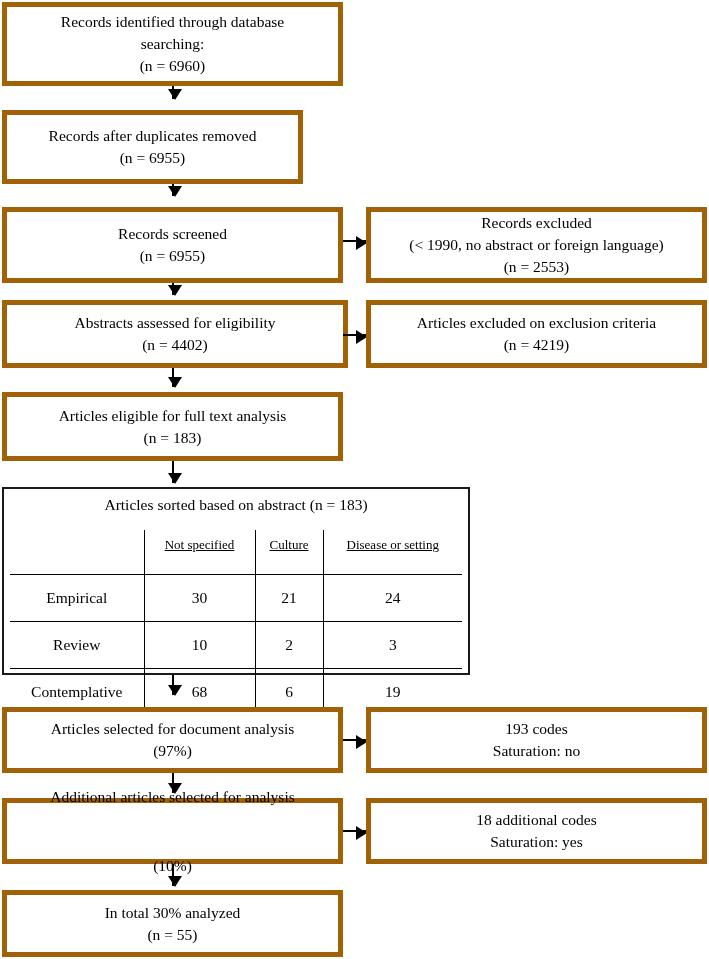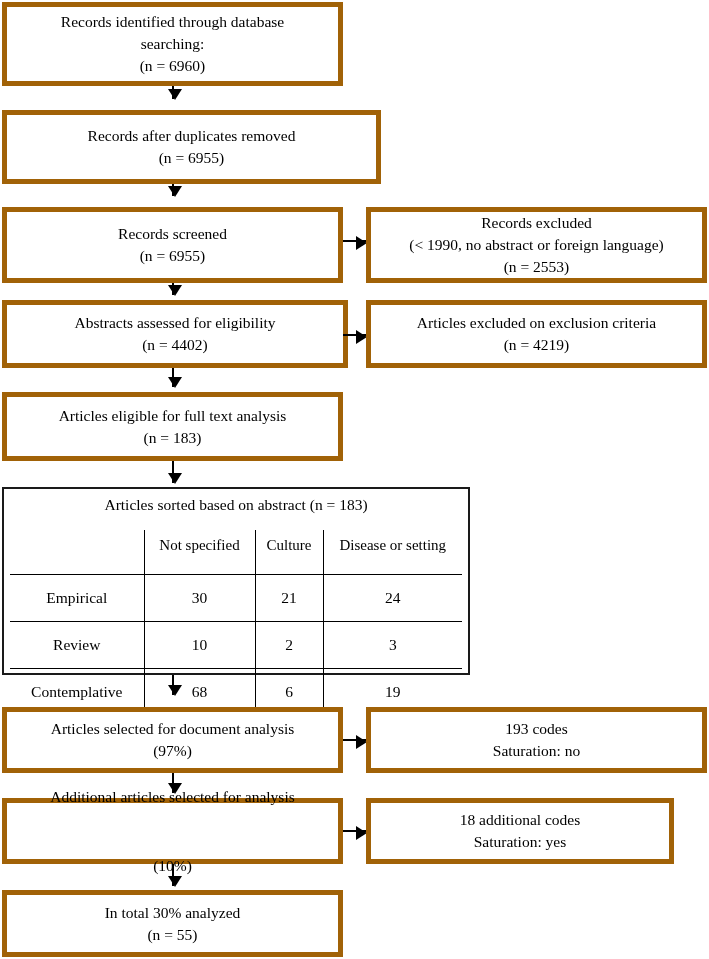--- a/index.html
+++ b/index.html
@@ -105,21 +105,22 @@
   
   col.c0 { width: 134px; }
   col.c1 { width: 111px; }
   col.c2 { width: 68px; }
   col.c3 { width: 139px; }
   .vline-l { border-left: 1.6px solid #000 !important; }
   .hline-t { border-top: 1.6px solid #000 !important; }
   th.hdr {
     font-weight: bold;
     height: 30px;
-    font-size: 15px;
+    font-size: 13px;
+    text-decoration: underline;
   }
   td.rowlabel {
     font-weight: bold;
     height: 46px;
   }
   td.val { height: 46px; }
   .spacer-row td { height: 14px; }
 </style>
 </head>
 <body>
@@ -127,21 +128,21 @@
 <div id="diagram">
 
   <div class="box" style="left:2px; top:2px; width:341px; height:84px;">
     <span class="line">Records identified through database</span>
     <span class="line">searching:</span>
     <span class="line">(n = 6960)</span>
   </div>
 
   <div class="arrow-v" style="left:172px; top:86px; height:13px;"></div>
 
-  <div class="box" style="left:2px; top:110px; width:379px; height:74px;">
+  <div class="box" style="left:2px; top:110px; width:301px; height:74px;">
     <span class="line">Records after duplicates removed</span>
     <span class="line">(n = 6955)</span>
   </div>
 
   <div class="arrow-v" style="left:172px; top:184px; height:12px;"></div>
 
   <div class="box" style="left:2px; top:207px; width:341px; height:76px;">
     <span class="line">Records screened</span>
     <span class="line">(n = 6955)</span>
   </div>
@@ -239,21 +240,21 @@
 
   <div class="arrow-v" style="left:172px; top:773px; height:20px;"></div>
 
   <div class="box" style="left:2px; top:798px; width:341px; height:66px;gap:47px;">
     <span class="line">Additional articles selected for analysis</span>
     <span class="line">(10%)</span>
   </div>
 
   <div class="arrow-h" style="left:343px; top:830px; width:23px;"></div>
 
-  <div class="box" style="left:366px; top:798px; width:308px; height:66px;">
+  <div class="box" style="left:366px; top:798px; width:341px; height:66px;">
     <span class="line">18 additional codes</span>
     <span class="line">Saturation: yes</span>
   </div>
 
   <div class="arrow-v" style="left:172px; top:864px; height:22px;"></div>
 
   <div class="box" style="left:2px; top:890px; width:341px; height:67px;">
     <span class="line">In total 30% analyzed</span>
     <span class="line">(n = 55)</span>
   </div>

